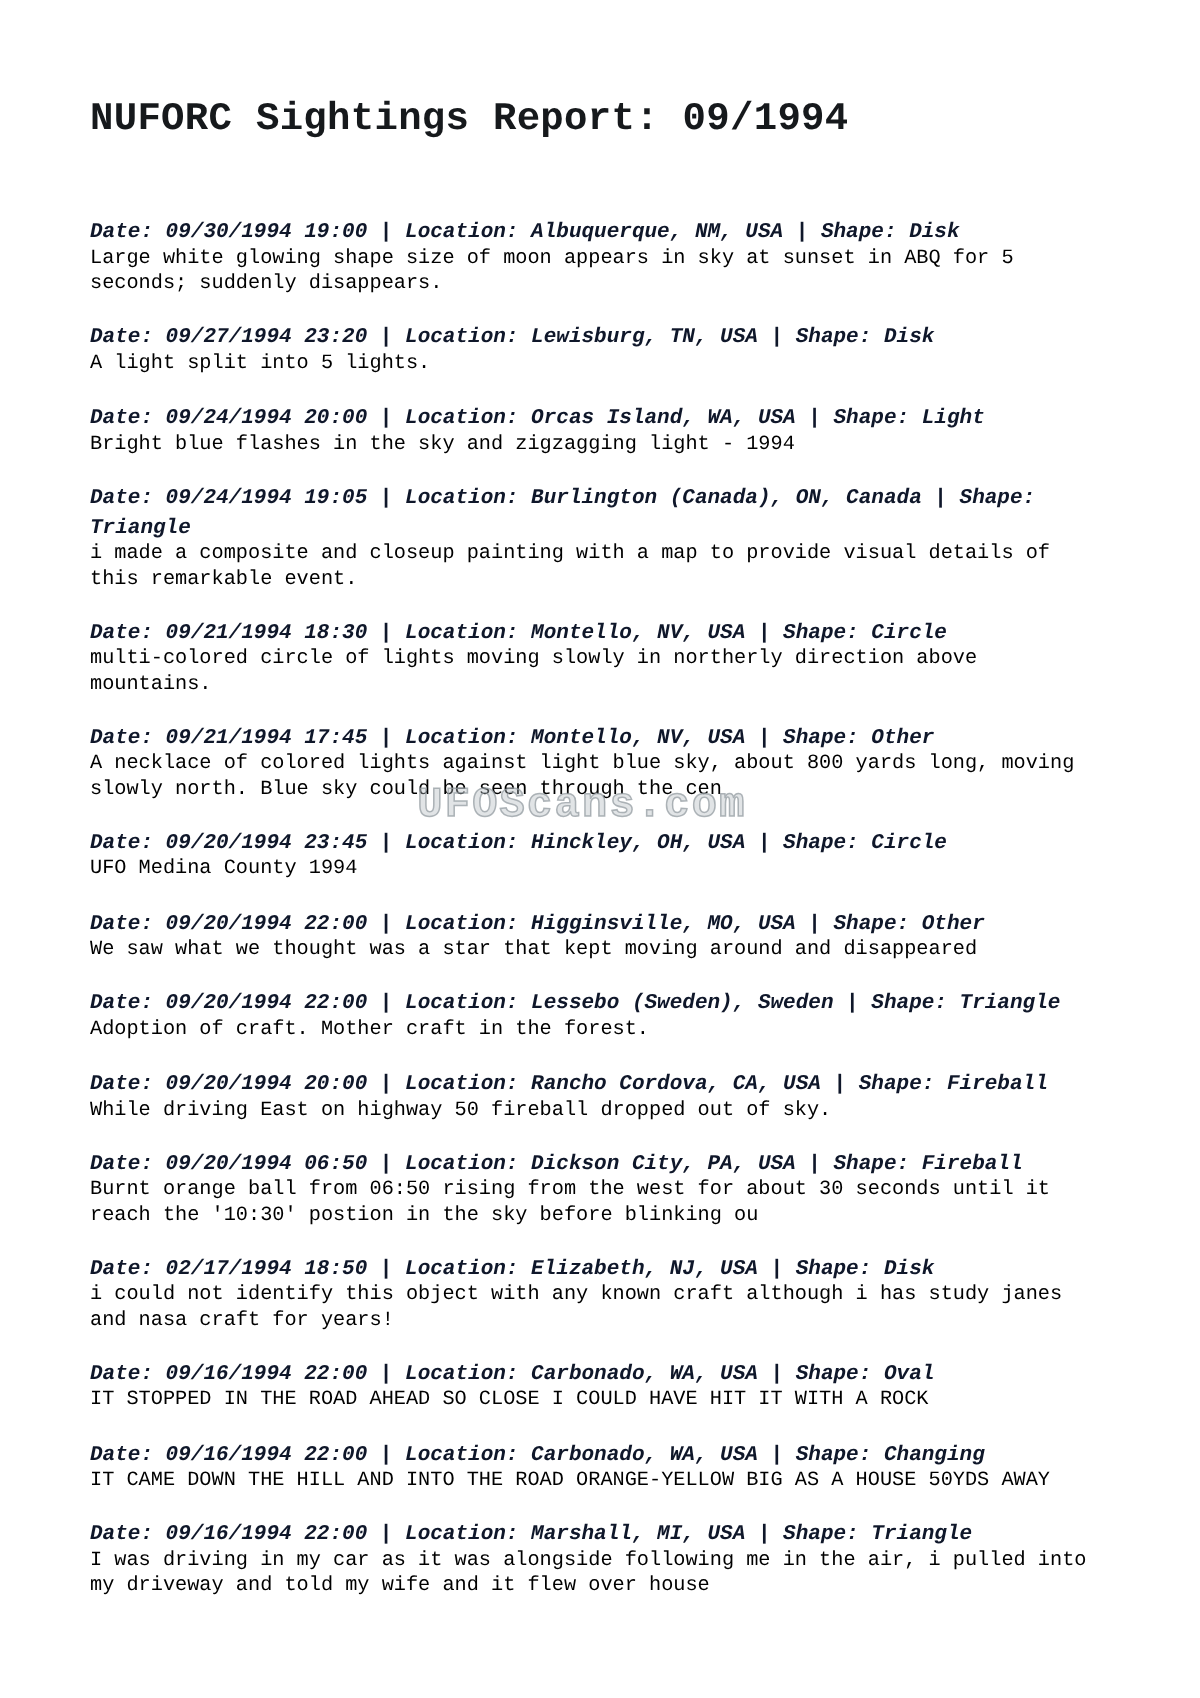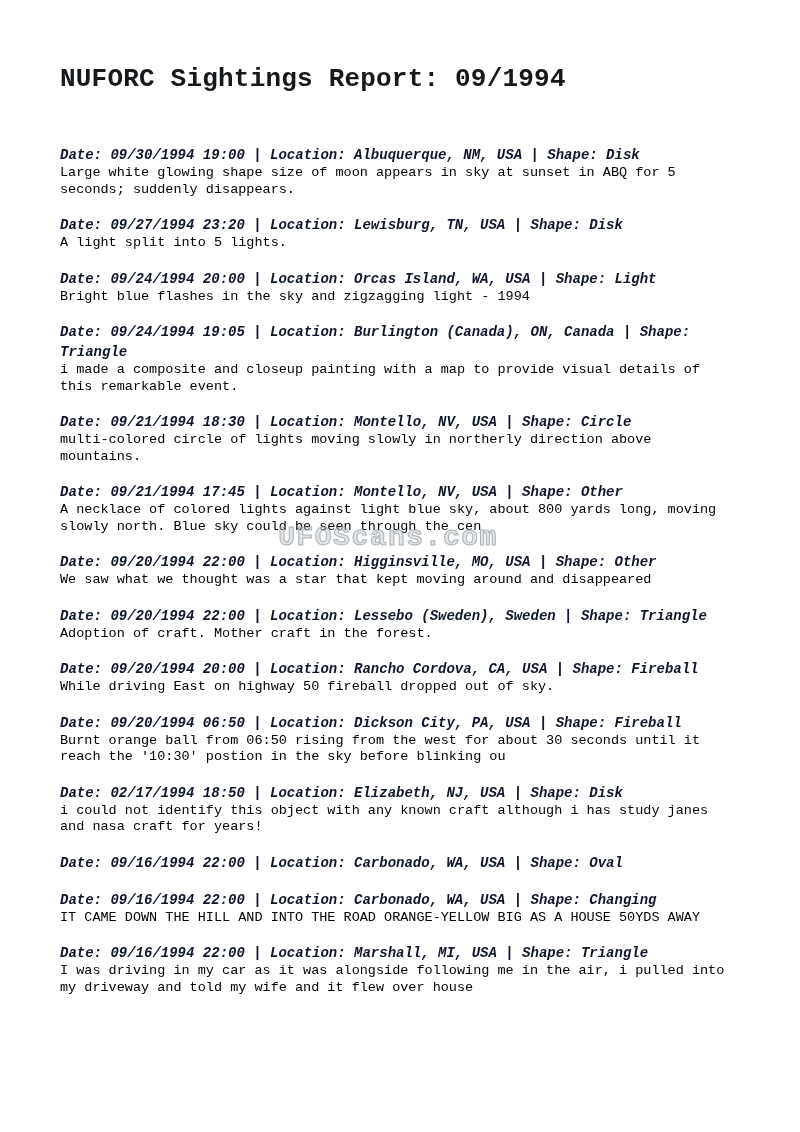--- a/index.html
+++ b/index.html
@@ -103,20 +103,24 @@
       </div>
       <div class="entry">
         <div class="entry-header">Date: 09/21/1994 18:30 | Location: Montello, NV, USA | Shape: Circle</div>
         <div class="entry-desc">multi-colored circle of lights moving slowly in northerly direction above mountains.</div>
       </div>
       <div class="entry">
         <div class="entry-header">Date: 09/21/1994 17:45 | Location: Montello, NV, USA | Shape: Other</div>
         <div class="entry-desc">A necklace of colored lights against light blue sky, about 800 yards long, moving slowly north. Blue sky could be seen through the cen</div>
       </div>
       <div class="entry">
+        <div class="entry-header">Date: 09/20/1994 23:45 | Location: Hinckley, OH, USA | Shape: Circle</div>
+        <div class="entry-desc">UFO Medina County 1994</div>
+      </div>
+      <div class="entry">
         <div class="entry-header">Date: 09/20/1994 22:00 | Location: Higginsville, MO, USA | Shape: Other</div>
         <div class="entry-desc">We saw what we thought was a star that kept moving around and disappeared</div>
       </div>
       <div class="entry">
         <div class="entry-header">Date: 09/20/1994 22:00 | Location: Lessebo (Sweden), Sweden | Shape: Triangle</div>
         <div class="entry-desc">Adoption of craft. Mother craft in the forest.</div>
       </div>
       <div class="entry">
         <div class="entry-header">Date: 09/20/1994 20:00 | Location: Rancho Cordova, CA, USA | Shape: Fireball</div>
         <div class="entry-desc">While driving East on highway 50 fireball dropped out of sky.</div>
@@ -124,20 +128,21 @@
       <div class="entry">
         <div class="entry-header">Date: 09/20/1994 06:50 | Location: Dickson City, PA, USA | Shape: Fireball</div>
         <div class="entry-desc">Burnt orange ball from 06:50 rising from the west for about 30 seconds until it reach the '10:30' postion in the sky before blinking ou</div>
       </div>
       <div class="entry">
         <div class="entry-header">Date: 02/17/1994 18:50 | Location: Elizabeth, NJ, USA | Shape: Disk</div>
         <div class="entry-desc">i could not identify this object with any known craft although i has study janes and nasa craft for years!</div>
       </div>
       <div class="entry">
         <div class="entry-header">Date: 09/16/1994 22:00 | Location: Carbonado, WA, USA | Shape: Oval</div>
+        <div class="entry-desc">IT STOPPED IN THE ROAD AHEAD SO CLOSE I COULD HAVE HIT IT WITH A ROCK</div>
       </div>
       <div class="entry">
         <div class="entry-header">Date: 09/16/1994 22:00 | Location: Carbonado, WA, USA | Shape: Changing</div>
         <div class="entry-desc">IT CAME DOWN THE HILL AND INTO THE ROAD ORANGE-YELLOW BIG AS A HOUSE 50YDS AWAY</div>
       </div>
       <div class="entry">
         <div class="entry-header">Date: 09/16/1994 22:00 | Location: Marshall, MI, USA | Shape: Triangle</div>
         <div class="entry-desc">I was driving in my car as it was alongside following me in the air, i pulled into my driveway and told my wife and it flew over house</div>
       </div>
     </div>

